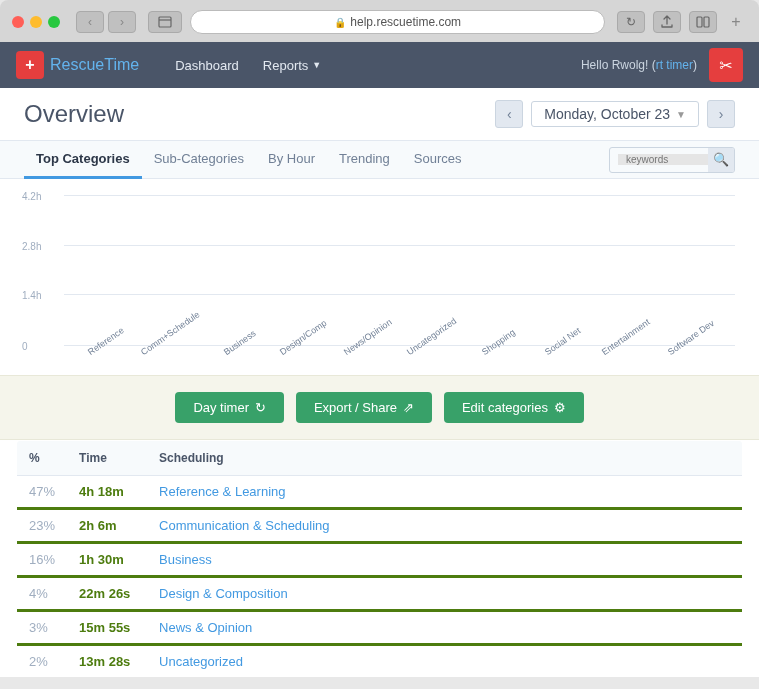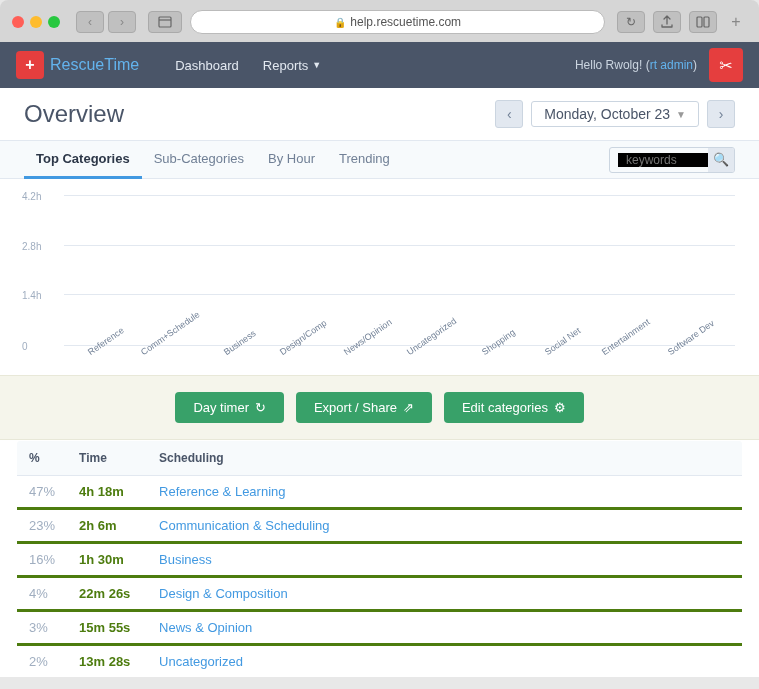--- a/index.html
+++ b/index.html
@@ -49,21 +49,21 @@
     .date-nav-btn { width: 28px; height: 28px; background: #e2e8f0; border-radius: 3px; display: flex; align-items: center; justify-content: center; color: #718096; font-size: 14px; cursor: pointer; border: 1px solid #cbd5e0; }
     .date-display { background: white; border: 1px solid #cbd5e0; border-radius: 3px; padding: 4px 12px; font-size: 14px; color: #4a5568; display: flex; align-items: center; gap: 6px; }
     .date-dropdown { color: #999; font-size: 10px; }
 
     
     .tab-bar { display: flex; align-items: center; padding: 0 24px; border-bottom: 1px solid #e2e8f0; background: #f7fafc; }
     .tab-item { padding: 10px 12px; font-size: 13px; color: #718096; cursor: pointer; border-bottom: 3px solid transparent; margin-bottom: -1px; }
     .tab-item.active { color: #2d3748; font-weight: 600; border-bottom-color: #4299e1; }
     .tab-spacer { flex: 1; }
     .keyword-search { display: flex; align-items: center; border: 1px solid #cbd5e0; border-radius: 3px; overflow: hidden; height: 26px; }
-    .keyword-input { border: none; outline: none; padding: 0 8px; font-size: 12px; color: #718096; width: 90px; background: #000000; margin-left: 8px; }
+    .keyword-input { border: none; outline: none; padding: 0 8px; font-size: 10px; color: #718096; width: 90px; background: #e5e5e5; margin-left: 8px; }
     .keyword-btn { background: #e2e8f0; width: 26px; height: 26px; display: flex; align-items: center; justify-content: center; color: #718096; cursor: pointer; font-size: 13px; }
 
     
     .chart-area { padding: 16px 24px 0; background: white; }
     .chart-container { position: relative; height: 180px; }
     .chart-grid { position: absolute; top: 0; left: 40px; right: 0; bottom: 30px; }
     .grid-line { position: absolute; left: 0; right: 0; border-top: 1px solid #e2e8f0; }
     .grid-label { position: absolute; left: -42px; font-size: 10px; color: #a0aec0; transform: translateY(-50%); }
     .bars-container { position: absolute; top: 0; left: 40px; right: 0; bottom: 30px; display: flex; align-items: flex-end; gap: 6px; padding: 0 10px; }
     .bar-group { flex: 1; display: flex; flex-direction: column; align-items: center; }
@@ -135,21 +135,21 @@
         <span>Rescue</span><span style="color:#63b3ed">Time</span>
       </div>
     </div>
     <div class="nav-link">Dashboard</div>
     <div class="nav-link">
       <span>Reports</span>
       <span class="dropdown-arrow">▼</span>
     </div>
     <div class="nav-spacer"></div>
     <div class="nav-hello">
-      <span>Hello Rwolg! (</span><a href="#">rt admin</a><span>)</span>
+      <span>Hello Rwolg! (</span><a href="#">rt timer</a><span>)</span>
     </div>
     <div class="nav-tools-btn">✂</div>
   </div>
 
   <div class="content">
 
     <div class="overview-header">
       <div class="overview-title">Overview</div>
       <div class="date-nav">
         <div class="date-nav-btn">‹</div>
@@ -159,20 +159,21 @@
         </div>
         <div class="date-nav-btn">›</div>
       </div>
     </div>
 
     <div class="tab-bar">
       <div class="tab-item active">Top Categories</div>
       <div class="tab-item">Sub-Categories</div>
       <div class="tab-item">By Hour</div>
       <div class="tab-item">Trending</div>
+      <div class="tab-item">Sources</div>
       <div class="tab-spacer"></div>
       <div class="keyword-search">
         <input class="keyword-input" type="text" placeholder="keywords" style="">
         <div class="keyword-btn">🔍</div>
       </div>
     </div>
 
     <div class="chart-area">
       <div class="chart-container">
 

